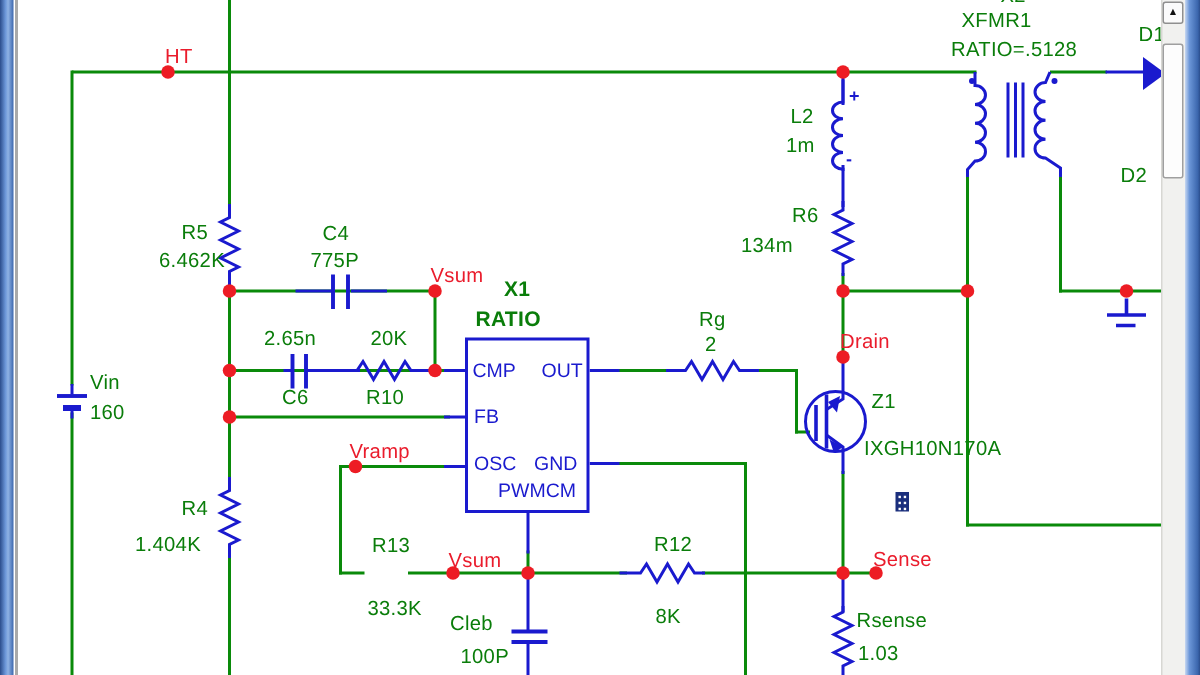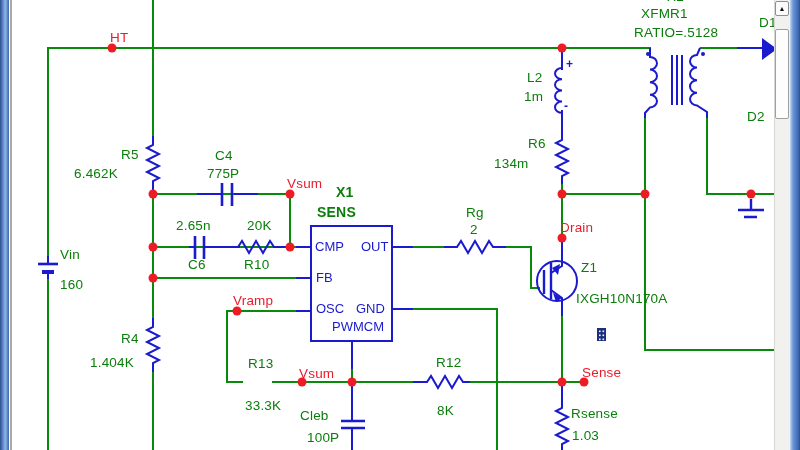--- a/index.html
+++ b/index.html
@@ -153,33 +153,33 @@
   <div class="dot" style="left:562px;top:238px"></div>
 
   <div class="lbl red" style="left:110px;top:30px">HT</div>
   <div class="lbl red" style="left:287px;top:176px">Vsum</div>
   <div class="lbl red" style="left:233px;top:293px">Vramp</div>
   <div class="lbl red" style="left:299px;top:366px">Vsum</div>
   <div class="lbl red" style="left:560px;top:220px">Drain</div>
   <div class="lbl red" style="left:582px;top:365px">Sense</div>
 
   <div class="lbl" style="left:121px;top:147px">R5</div>
-  <div class="lbl" style="left:74px;top:166px">6.462K</div>
+  <div class="lbl" style="left:106px;top:166px">6.462K</div>
   <div class="lbl" style="left:215px;top:148px">C4</div>
   <div class="lbl" style="left:207px;top:166px">775P</div>
   <div class="lbl" style="left:60px;top:247px">Vin</div>
-  <div class="lbl" style="left:60px;top:277px">160</div>
+  <div class="lbl" style="left:60px;top:267px">160</div>
   <div class="lbl" style="left:176px;top:218px">2.65n</div>
   <div class="lbl" style="left:188px;top:257px">C6</div>
   <div class="lbl" style="left:247px;top:218px">20K</div>
   <div class="lbl" style="left:244px;top:257px">R10</div>
   <div class="lbl" style="left:121px;top:331px">R4</div>
   <div class="lbl" style="left:90px;top:355px">1.404K</div>
   <div class="lbl bold" style="left:336px;top:185px">X1</div>
-  <div class="lbl bold" style="left:317px;top:205px">SENS</div>
+  <div class="lbl bold" style="left:317px;top:205px">RATIO</div>
   <div class="lbl" style="left:466px;top:205px">Rg</div>
   <div class="lbl" style="left:470px;top:222px">2</div>
   <div class="lbl" style="left:581px;top:260px">Z1</div>
   <div class="lbl" style="left:576px;top:291px">IXGH10N170A</div>
   <div class="lbl" style="left:527px;top:70px">L2</div>
   <div class="lbl" style="left:524px;top:89px">1m</div>
   <div class="lbl blue" style="left:566px;top:57px;font-weight:bold;font-size:12px">+</div>
   <div class="lbl blue" style="left:564px;top:99px;font-weight:bold;font-size:12px">-</div>
   <div class="lbl" style="left:528px;top:136px">R6</div>
   <div class="lbl" style="left:494px;top:156px">134m</div>

